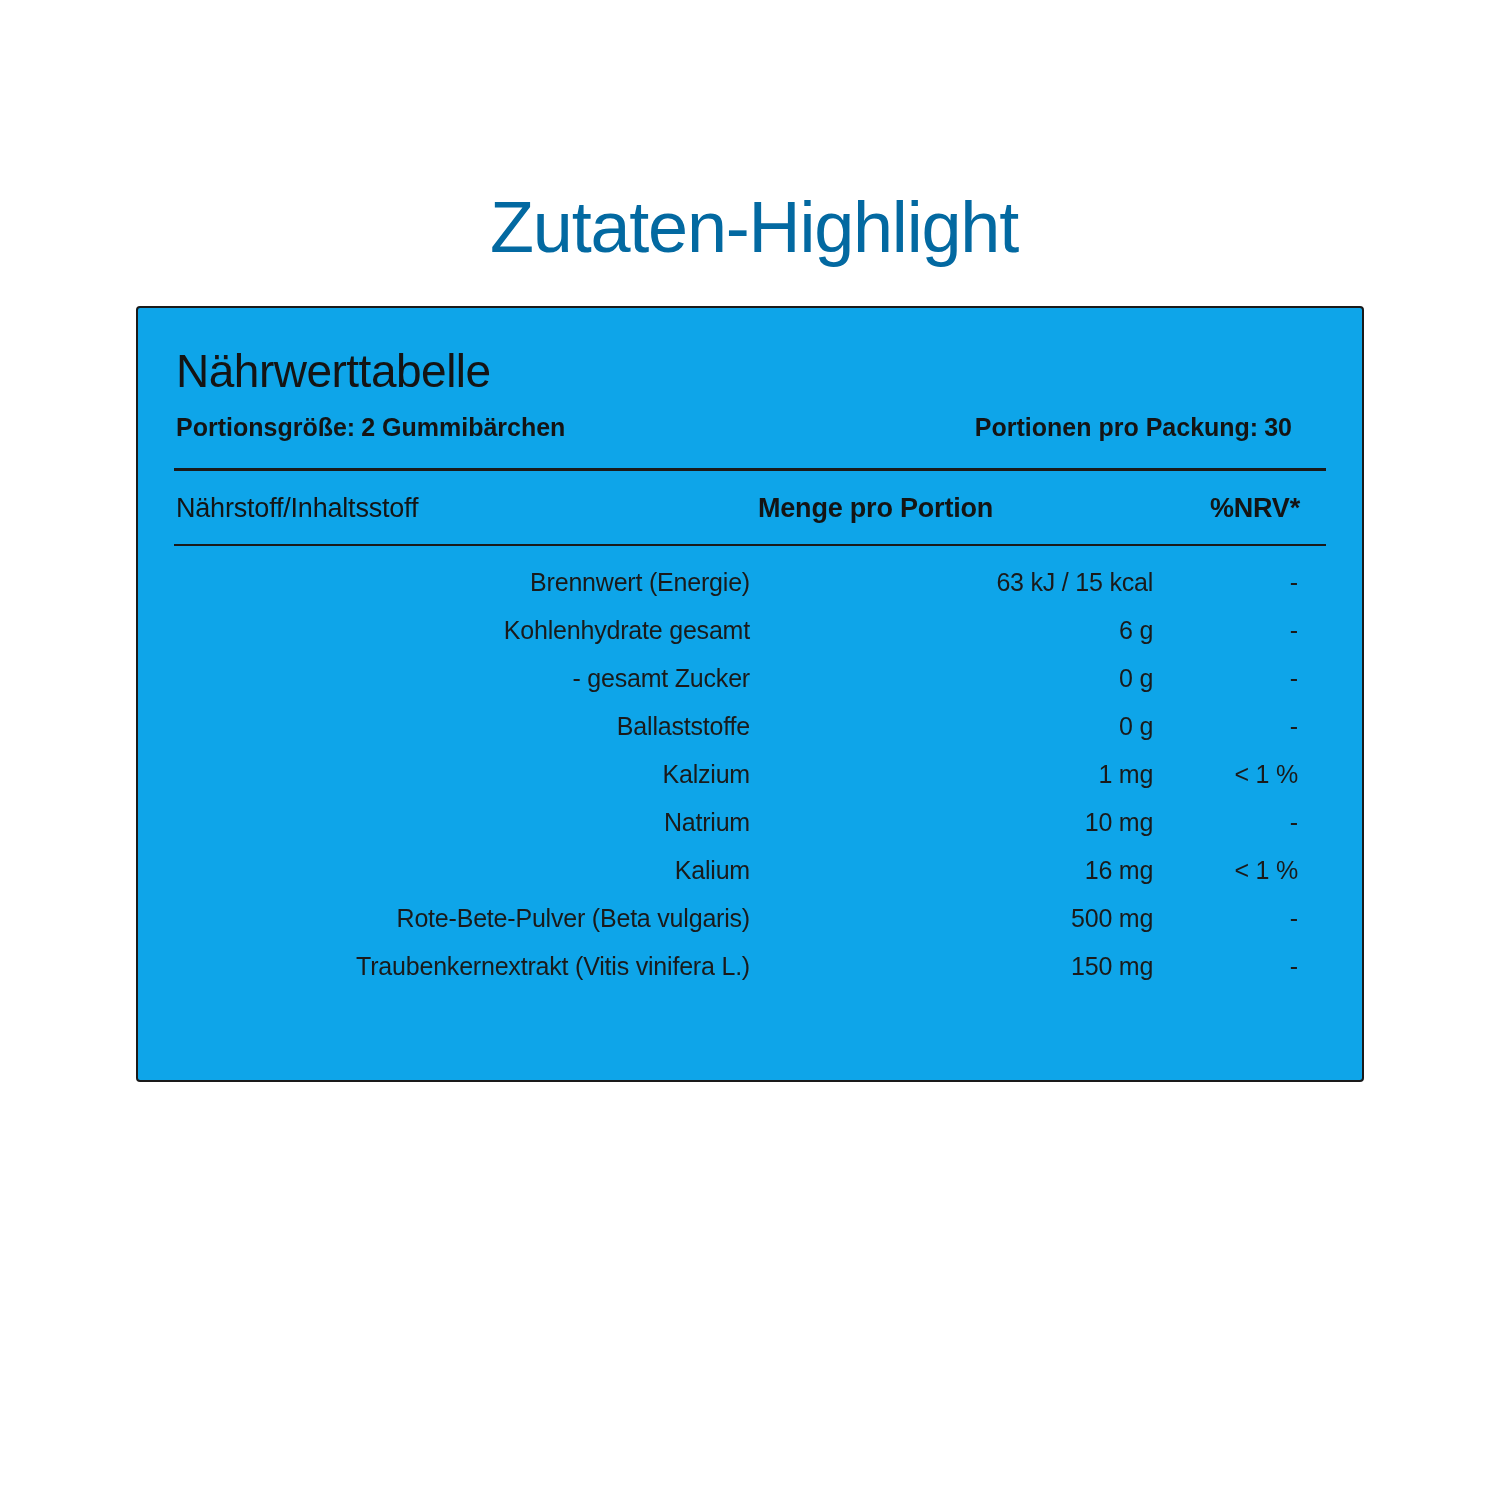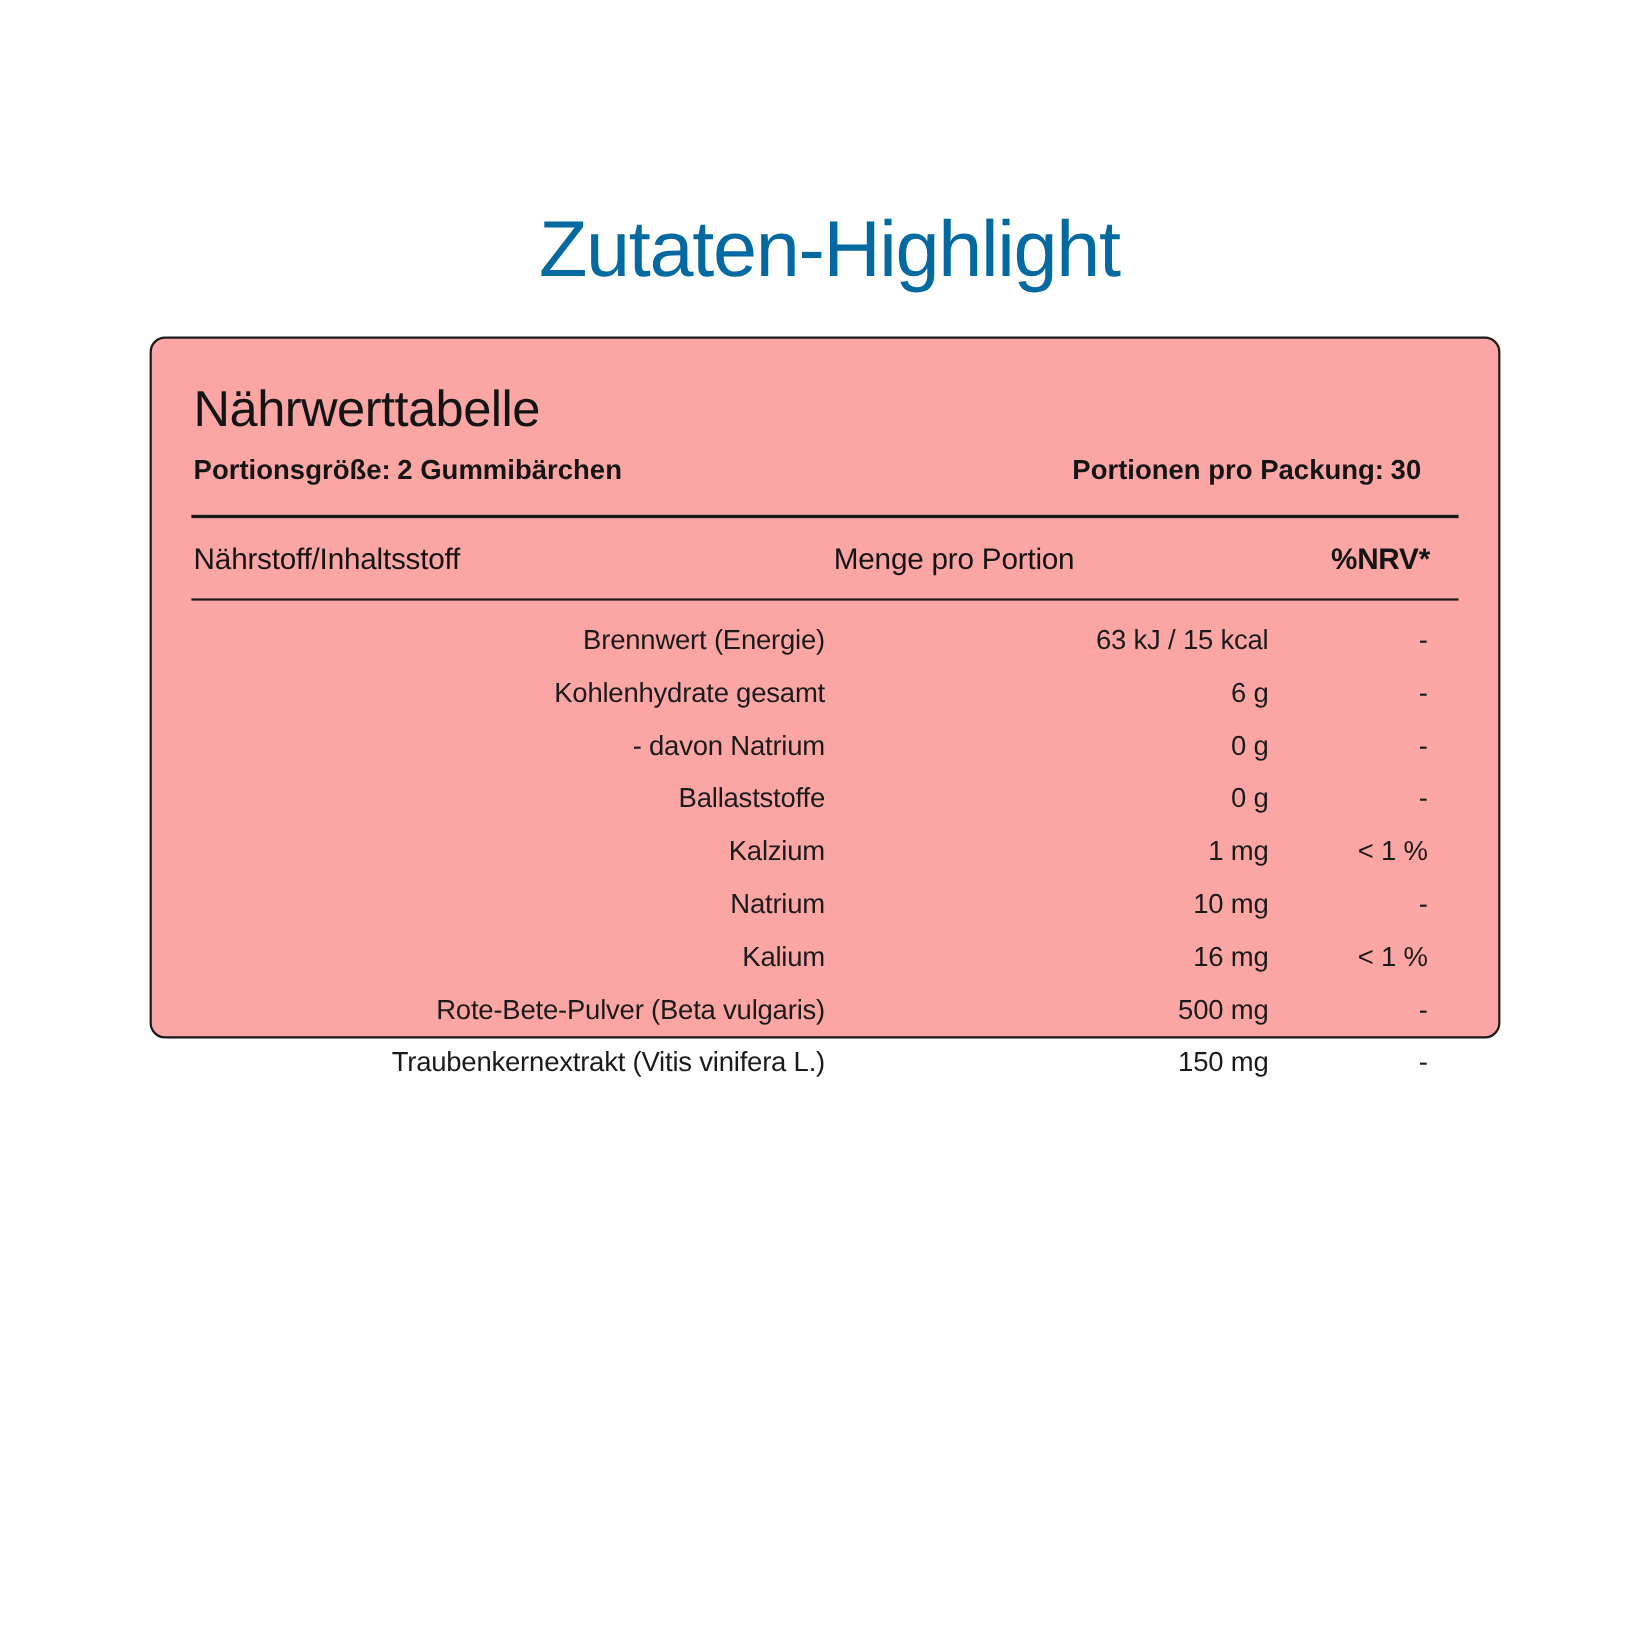--- a/index.html
+++ b/index.html
@@ -34,25 +34,25 @@
     color: #0369a1;
     line-height: 1.1;
   }
 
   
   .card {
     position: absolute;
     left: 136px;
     top: 306px;
     width: 1228px;
-    height: 638px;
+    height: 776px;
     box-sizing: border-box;
     border: 2.5px solid #1a1a1a;
-    border-radius: 14px;
-    background: #fca5a5;
+    border-radius: 4px;
+    background: #0ea5e9;
   }
 
   .card-inner {
     padding: 36px 36px 0 36px;
   }
 
   .table-title {
     font-size: 46px;
     font-weight: 400;
     letter-spacing: -0.5px;
@@ -99,20 +99,21 @@
   table.nutri th {
     font-size: 27px;
     font-weight: 400;
     color: #141414;
     text-align: left;
     padding: 22px 0 20px 2px;
     letter-spacing: -0.2px;
   }
   table.nutri th.c-amount {
     padding-left: 8px;
+    font-weight: bold;
   }
   table.nutri th.c-nrv {
     text-align: right;
     padding-right: 26px;
     font-weight: 700;
   }
   table.nutri td {
     font-size: 25px;
     font-weight: 400;
     color: #1a1a1a;
@@ -194,21 +195,21 @@
             <td class="c-name">Brennwert (Energie)</td>
             <td class="c-amount">63 kJ / 15 kcal</td>
             <td class="c-nrv">-</td>
           </tr>
           <tr>
             <td class="c-name">Kohlenhydrate gesamt</td>
             <td class="c-amount">6 g</td>
             <td class="c-nrv">-</td>
           </tr>
           <tr class="indent">
-            <td class="c-name">- davon Natrium</td>
+            <td class="c-name">- gesamt Zucker</td>
             <td class="c-amount">0 g</td>
             <td class="c-nrv">-</td>
           </tr>
           <tr>
             <td class="c-name">Ballaststoffe</td>
             <td class="c-amount">0 g</td>
             <td class="c-nrv">-</td>
           </tr>
           <tr>
             <td class="c-name">Kalzium</td>

